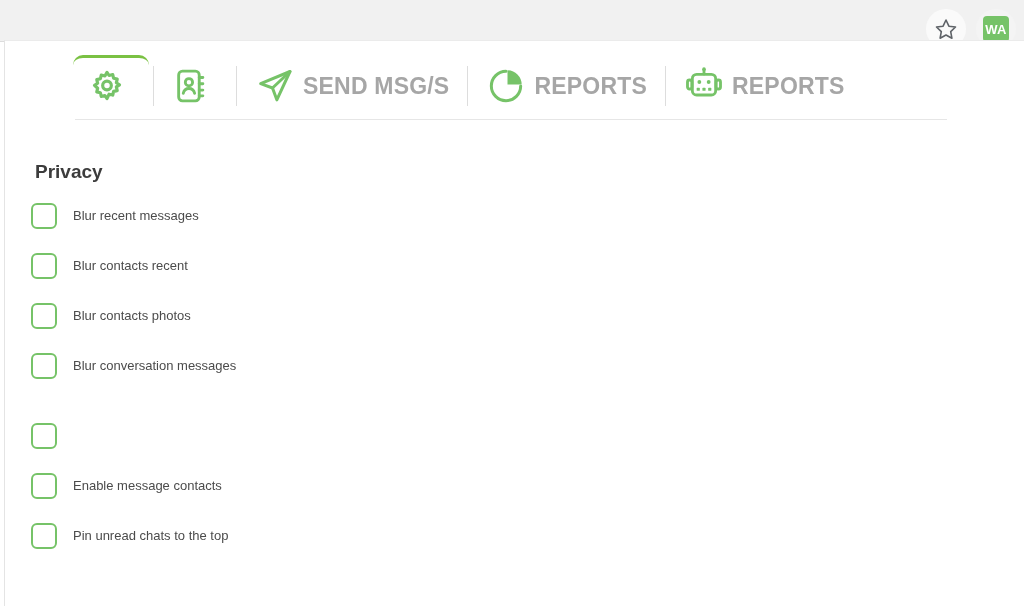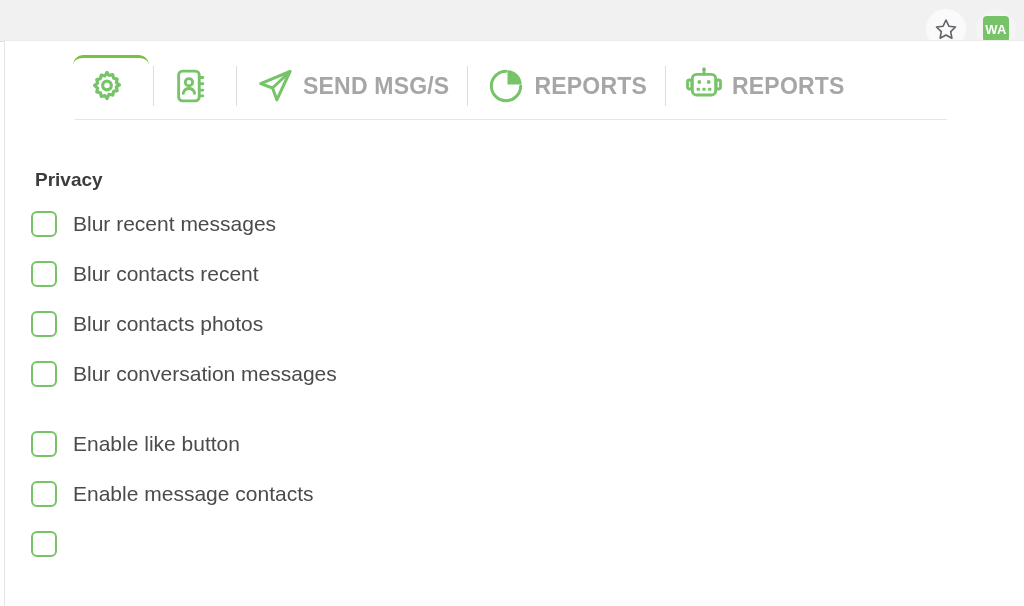--- a/index.html
+++ b/index.html
@@ -138,21 +138,21 @@
     position: absolute;
     left: 26px;
     top: 112px;
     right: 0;
   }
 
   .section-title {
     font-size: 19px;
     font-weight: bold;
     color: #3c3c3c;
-    margin: 16px 0 14px 4px;
+    margin: 8px 0 14px 4px;
     line-height: 22px;
   }
 
   .section + .section {
     margin-top: 32px;
   }
 
   .check-row {
     display: flex;
     align-items: center;
@@ -164,21 +164,21 @@
     width: 26px;
     height: 26px;
     border: 2.5px solid #76c368;
     border-radius: 6px;
     background: #ffffff;
     box-sizing: border-box;
     flex: 0 0 auto;
   }
 
   .check-label {
-    font-size: 21px;
+    font-size: 13px;
     color: #4b4b4b;
     margin-left: 16px;
     line-height: 22px;
     white-space: nowrap;
   }
 </style>
 </head>
 <body>
 
 <div id="app">
@@ -297,28 +297,28 @@
         <div class="check-row">
           <div class="checkbox"></div>
           <div class="check-label">Blur conversation messages</div>
         </div>
       </div>
 
       <div class="section">
 
         <div class="check-row">
           <div class="checkbox"></div>
-          <div class="check-label">Enable like button</div>
         </div>
 
         <div class="check-row">
           <div class="checkbox"></div>
           <div class="check-label">Enable message contacts</div>
         </div>
 
         <div class="check-row">
           <div class="checkbox"></div>
+          <div class="check-label">Pin unread chats to the top</div>
         </div>
       </div>
 
     </div>
   </div>
 </div>
 
 </body></html>

